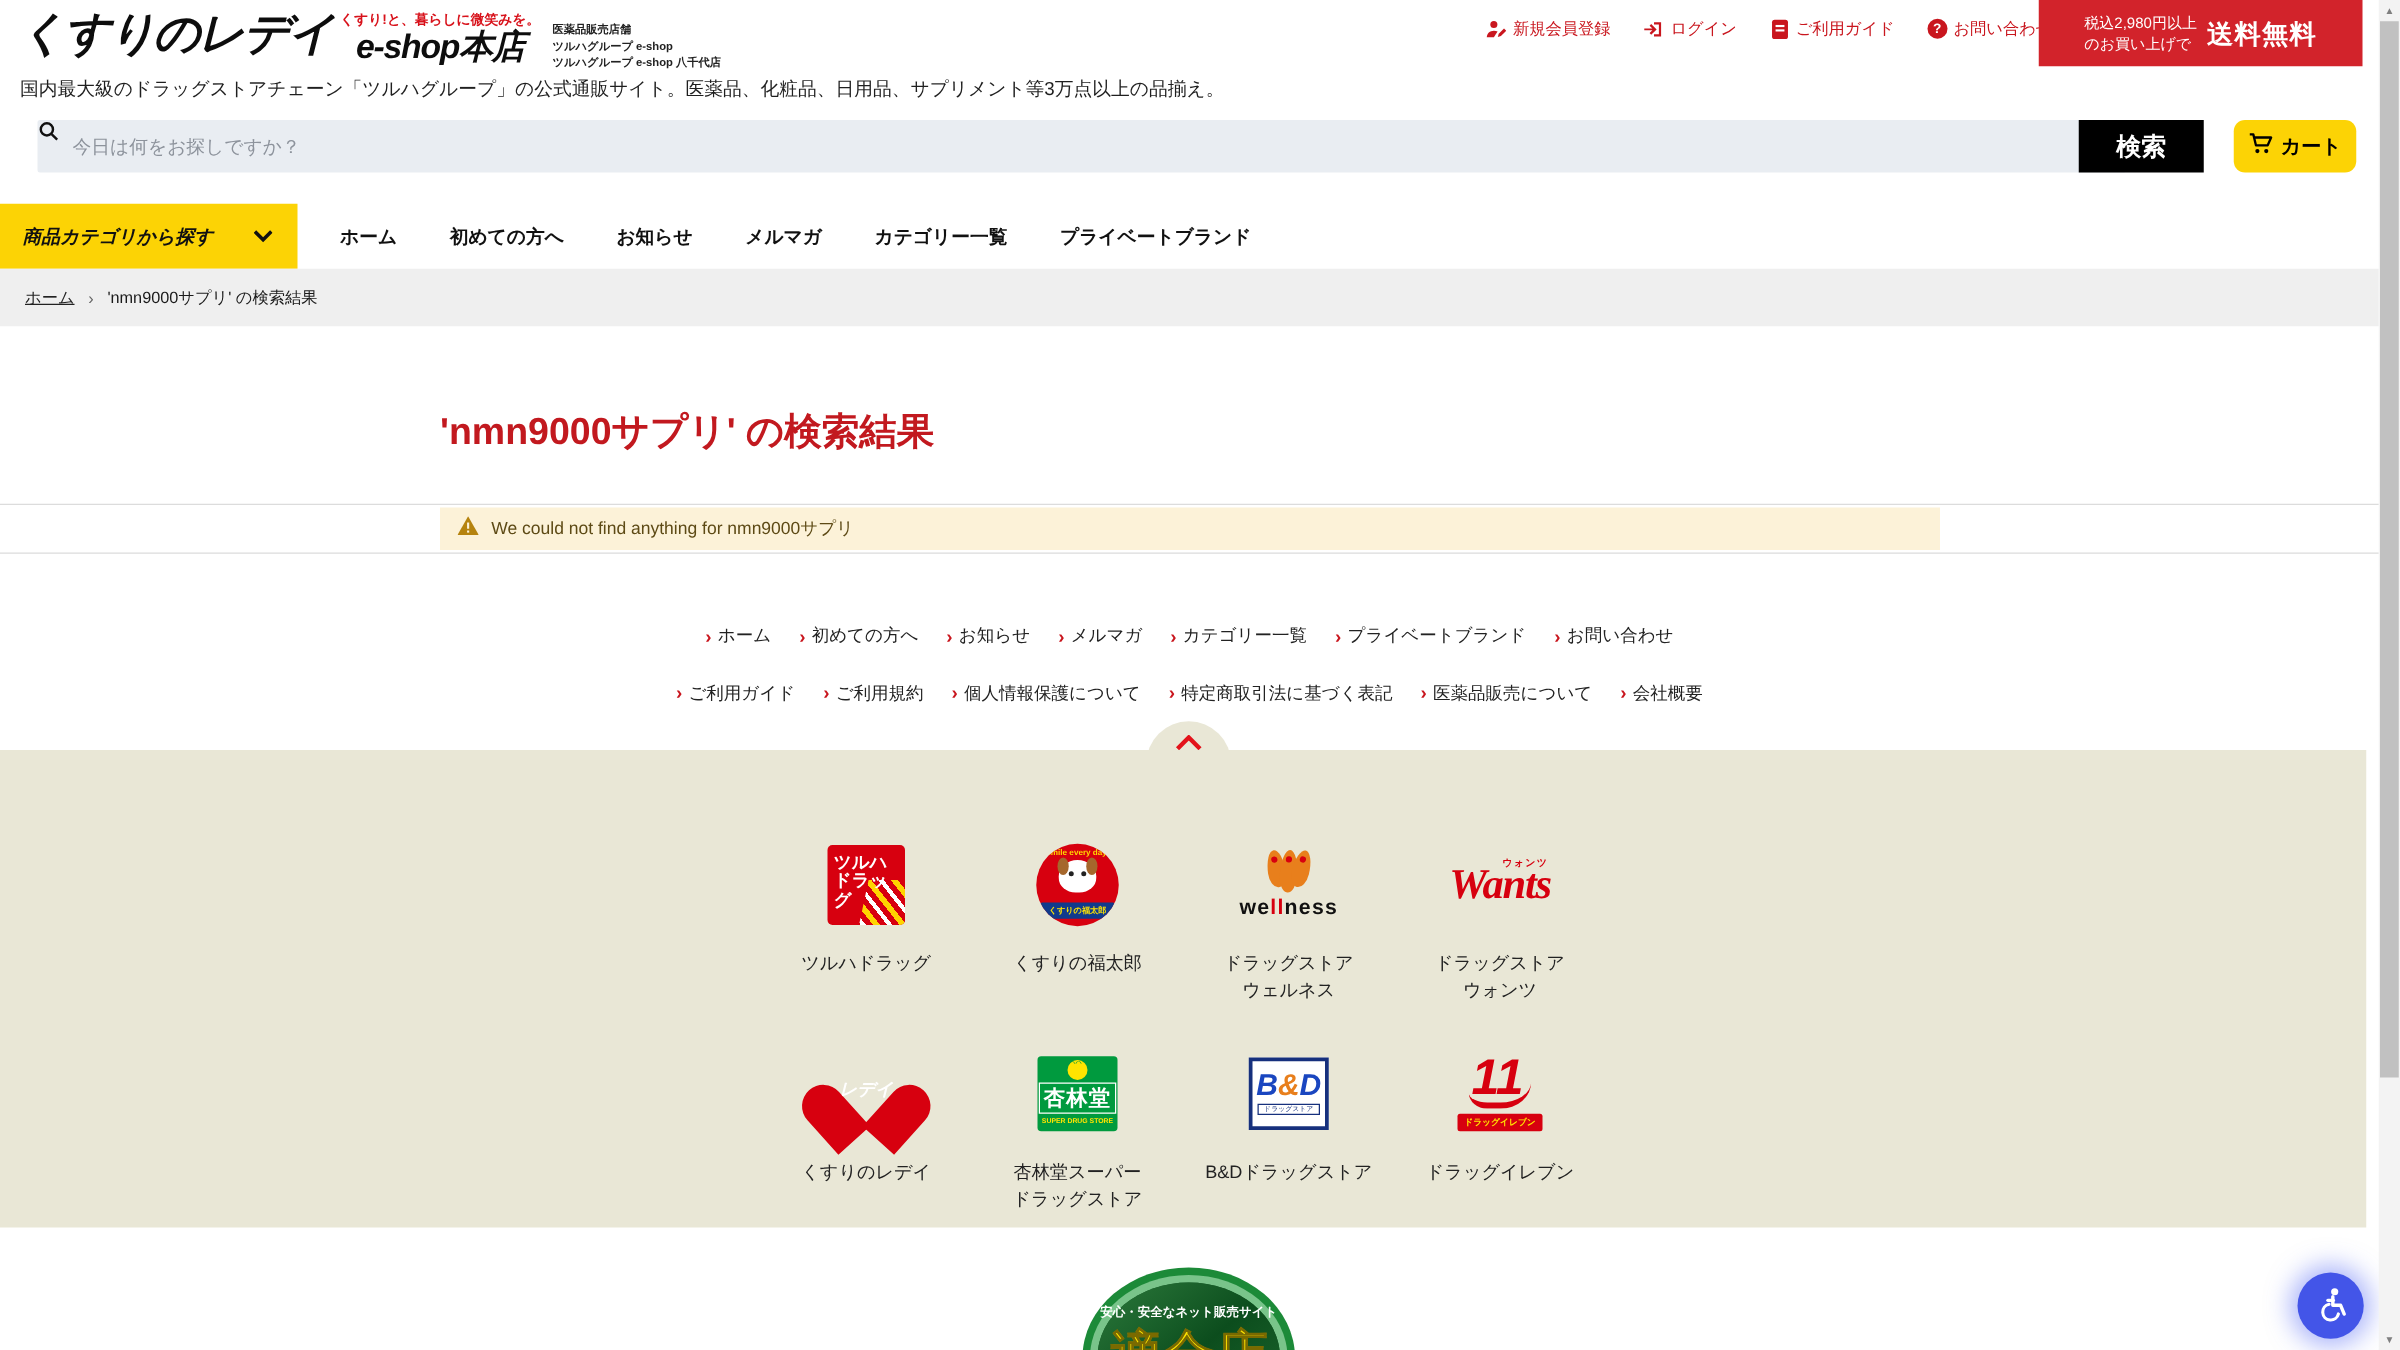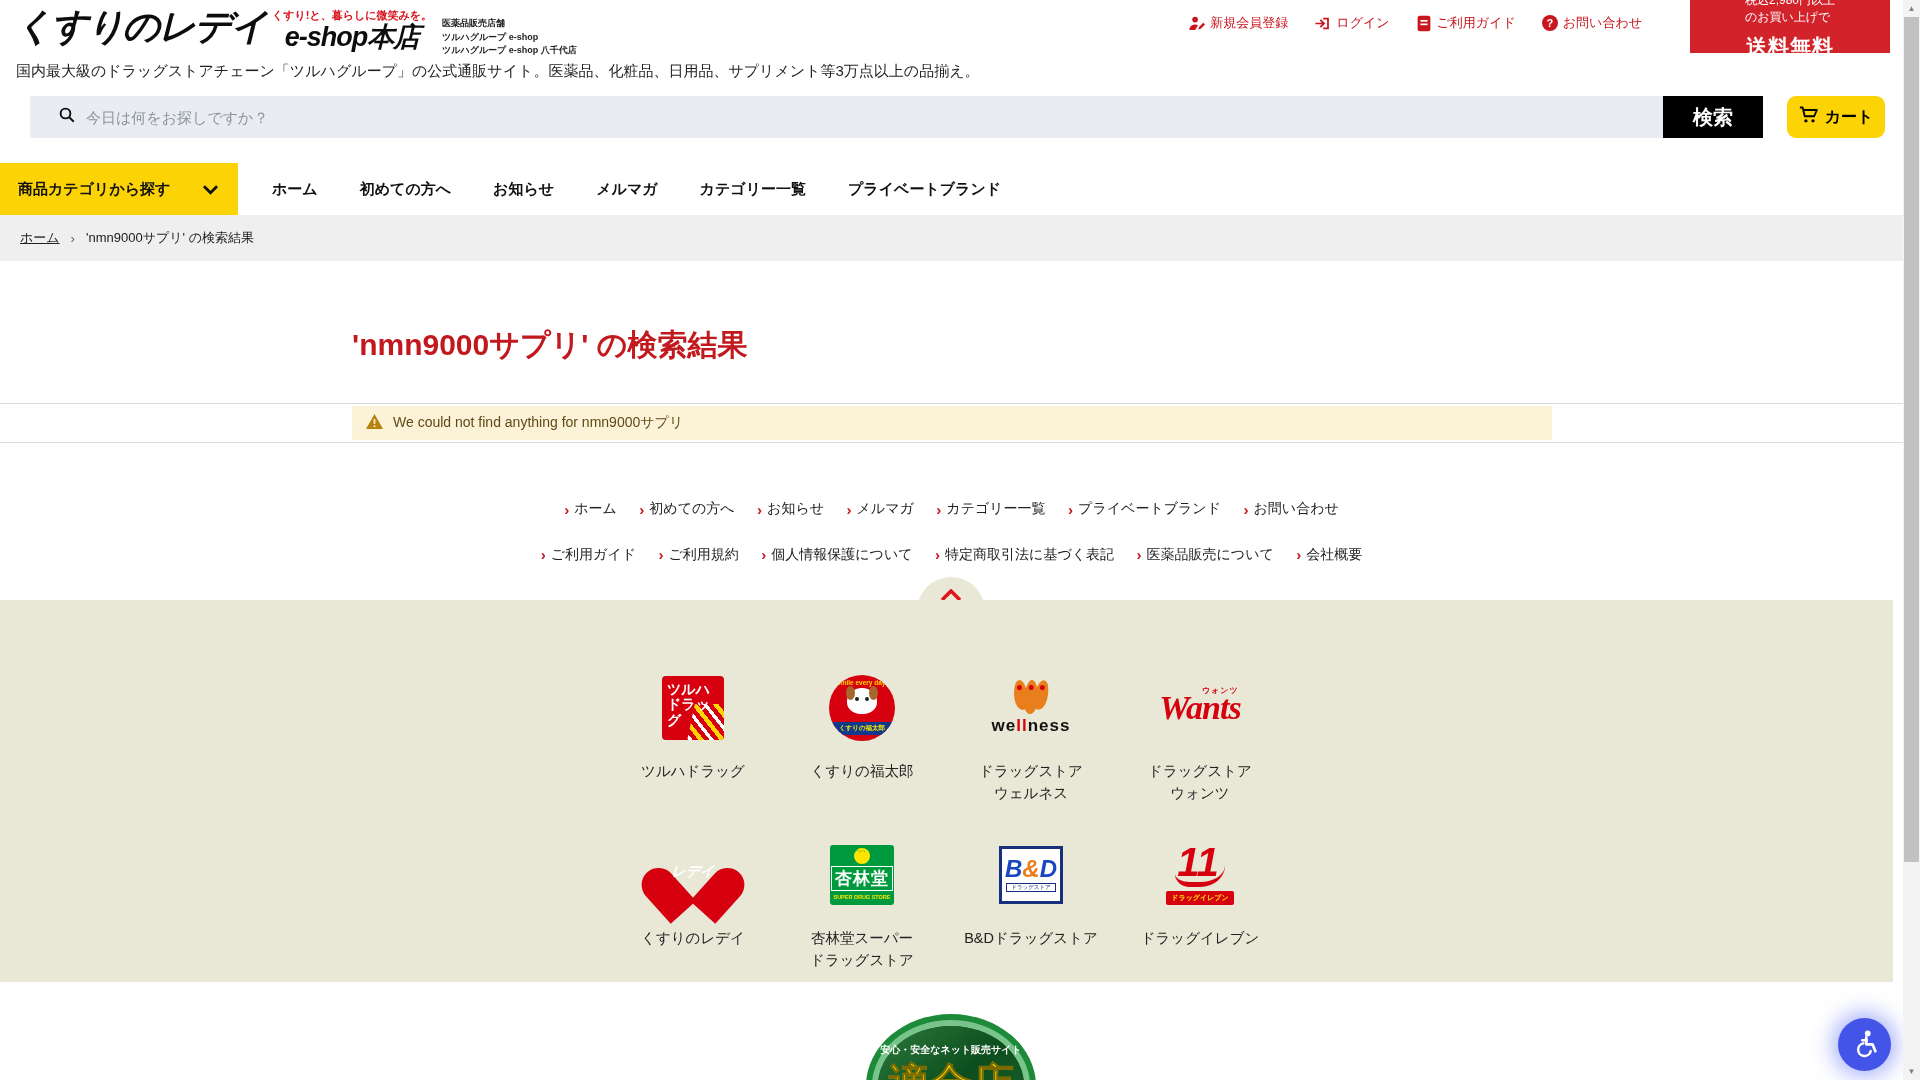--- a/index.html
+++ b/index.html
@@ -12,36 +12,36 @@
   .logo-mid { margin-left:6px; display:flex; flex-direction:column;align-items:center; }
   .slogan { color:#d8121b; font-size:11px; font-weight:bold; letter-spacing:0; }
   .shopname { font-size:27px; font-weight:bold; font-style:italic; color:#0d0d0d; line-height:1; margin-top:1px; letter-spacing:-1px; }
   .store-lines { margin-left:10px; font-size:9px; font-weight:bold; color:#222; line-height:1.5; white-space:pre-line; padding-top:9px; }
 
   .header-links { position:absolute; top:14px; right:278px; display:flex; gap:26px; align-items:center; }
   .hlink { display:flex; align-items:center; gap:5px; color:#c9161e; font-size:13px; text-decoration:none; cursor:pointer; }
   .hlink svg { display:block; }
   .qmark { width:16px; height:16px; border-radius:50%; background:#c9161e; color:#fff; font-size:11px; font-weight:bold; display:flex; align-items:center; justify-content:center; }
 
-  .ship-box { position:absolute; top:0; right:30px; width:200px; height:53px; background:#d2232b; color:#fff; display:flex; align-items:center; justify-content:center; gap:8px;flex-direction:column; }
+  .ship-box { position:absolute; top:0; right:30px; width:259px; height:53px; background:#d2232b; color:#fff; display:flex; align-items:center; justify-content:center; gap:8px; }
   .ship-cond { font-size:12px; line-height:1.35; white-space:pre-line; }
   .ship-free { font-size:21px; font-weight:bold; letter-spacing:1px; }
 
   .tagline { position:absolute; top:62px; left:16px; font-size:15px; color:#1f1f1f; }
 
   
-  .search-wrap { position:absolute; top:96px; left:30px; width:1671px; height:42px; background:#e9edf2; border-radius:2px; display:flex; align-items:center; padding-left:28px; }
+  .search-wrap { position:absolute; top:96px; left:30px; width:1671px; height:42px; background:#e9edf2; border-radius:2px; display:flex; padding-left:0; }
   .search-wrap input { flex:1; border:none; outline:none; background:transparent; font-size:15px; color:#333; margin-left:10px; font-family:inherit; }
   .search-wrap input::placeholder { color:#8d939c; }
   .search-btn { position:absolute; top:96px; left:1663px; width:100px; height:42px; background:#000; color:#fff; border:none; font-size:20px; font-weight:bold; cursor:pointer; font-family:inherit; }
   .cart-btn { position:absolute; top:96px; left:1787px; width:98px; height:42px; background:#fcd305; border:none; border-radius:9px; display:flex; align-items:center; justify-content:center; gap:6px; font-size:16px; font-weight:bold; color:#000; cursor:pointer; font-family:inherit; }
 
   
   .nav { position:absolute; top:163px; left:0; right:17px; height:52px; background:#fff; display:flex; align-items:stretch; }
-  .cat-btn { width:238px; background:#fcd305; display:flex; align-items:center; justify-content:space-between; padding:0 20px 0 18px; cursor:pointer; }
+  .cat-btn { width:238px; background:#fcd305; display:flex; align-items:center; justify-content:space-between; padding:0 20px 0 18px; cursor:pointer;font-style:italic; }
   .cat-btn span { font-size:15px; font-weight:bold; color:#111; }
   .nav-items { display:flex; align-items:center; gap:42px; margin-left:34px; }
   .nav-item { font-size:15px; font-weight:bold; color:#111; text-decoration:none; cursor:pointer; }
 
   
   .crumbbar { position:absolute; top:215px; left:0; right:17px; height:46px; background:#efefef; display:flex; align-items:center; padding-left:20px; font-size:13px; }
   .crumb-home { color:#222; text-decoration:underline; cursor:pointer; }
   .crumb-sep { margin:0 11px; color:#666; }
 
   

